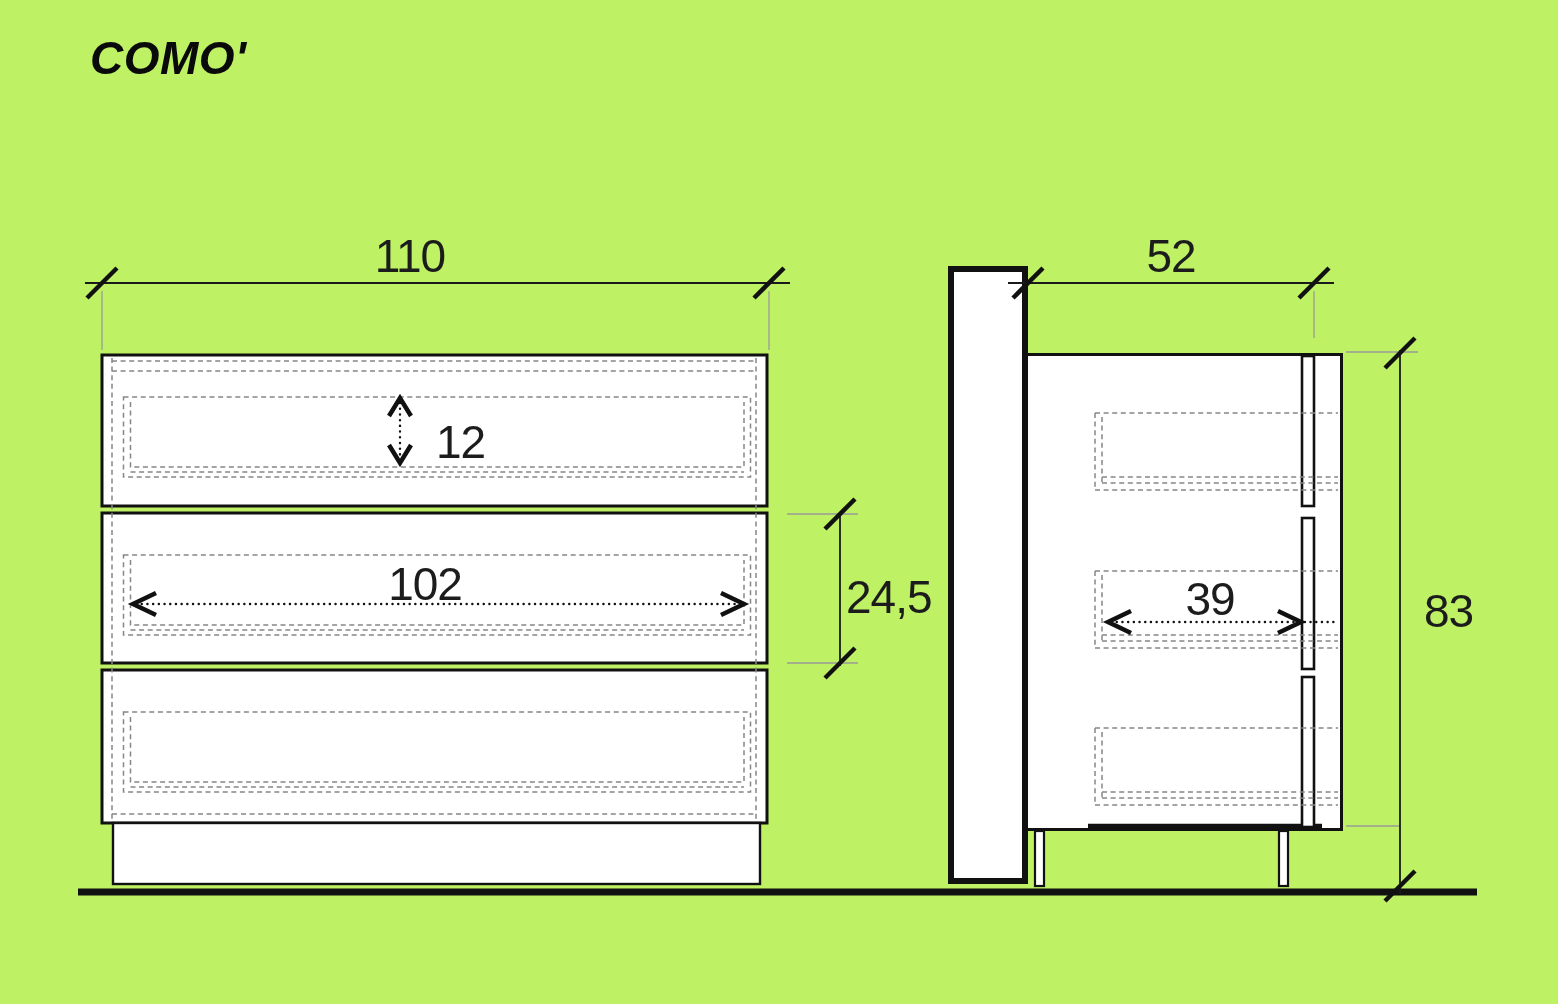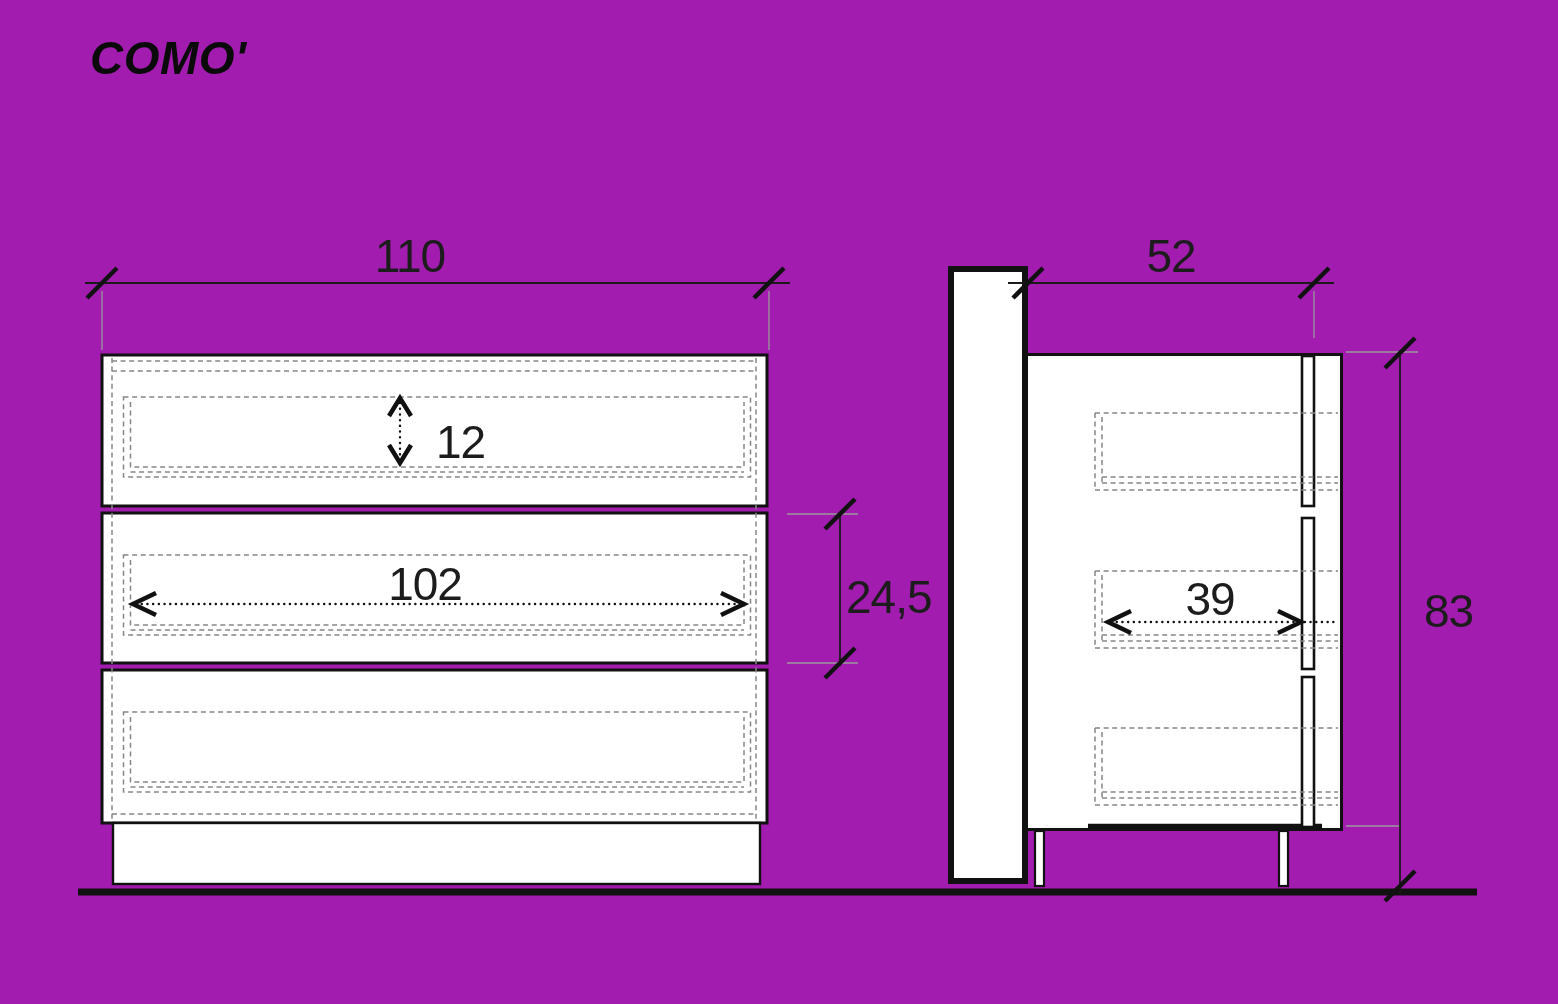--- a/index.html
+++ b/index.html
@@ -1,16 +1,16 @@
 <!DOCTYPE html>
 <html><head>
 <meta charset="utf-8">
 <style>
   html,body{margin:0;padding:0;background:#fff;}
-  .page{position:relative;width:1558px;height:1004px;background:#a21caf;overflow:hidden;
+  .page{position:relative;width:1558px;height:1004px;background:#bef264;overflow:hidden;
         font-family:"Liberation Sans",sans-serif;}
   svg{position:absolute;left:0;top:0;}
   
   .ink{stroke:#111;fill:none;}
   .fillw{fill:#fff;}
   .w3{stroke-width:3;}
   .w24{stroke-width:2.4;}
   .w26{stroke-width:2.6;}
   .w45{stroke-width:4.5;}
   .w6{stroke-width:6;}

